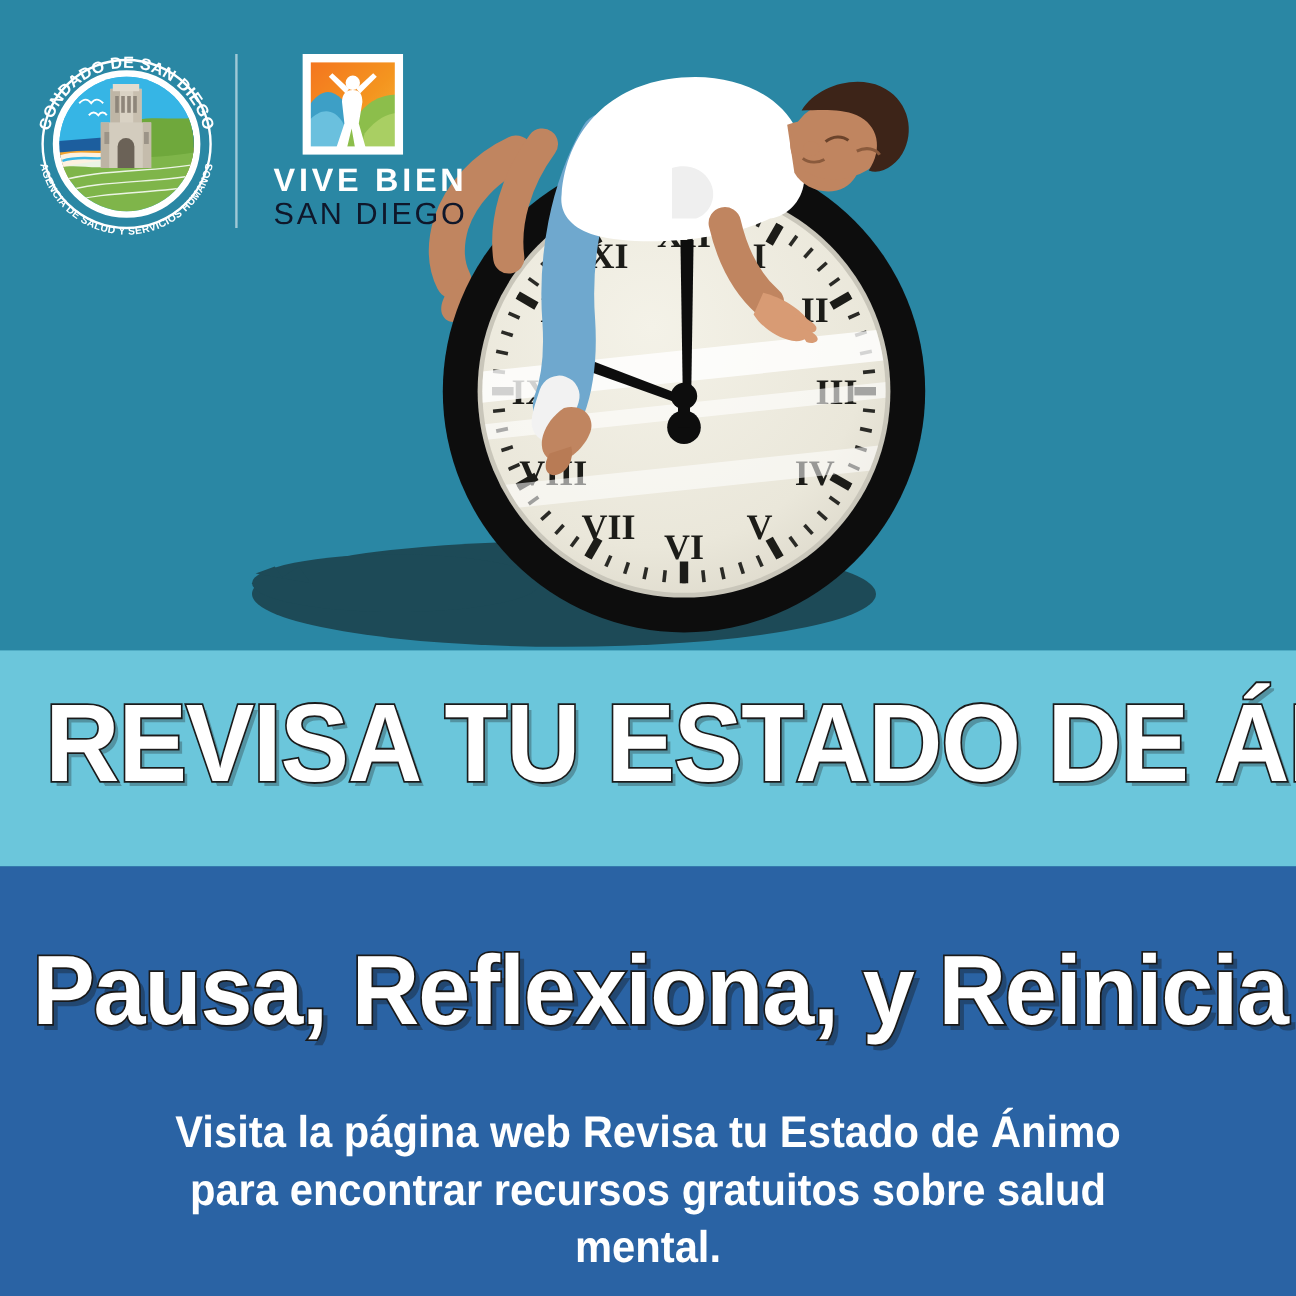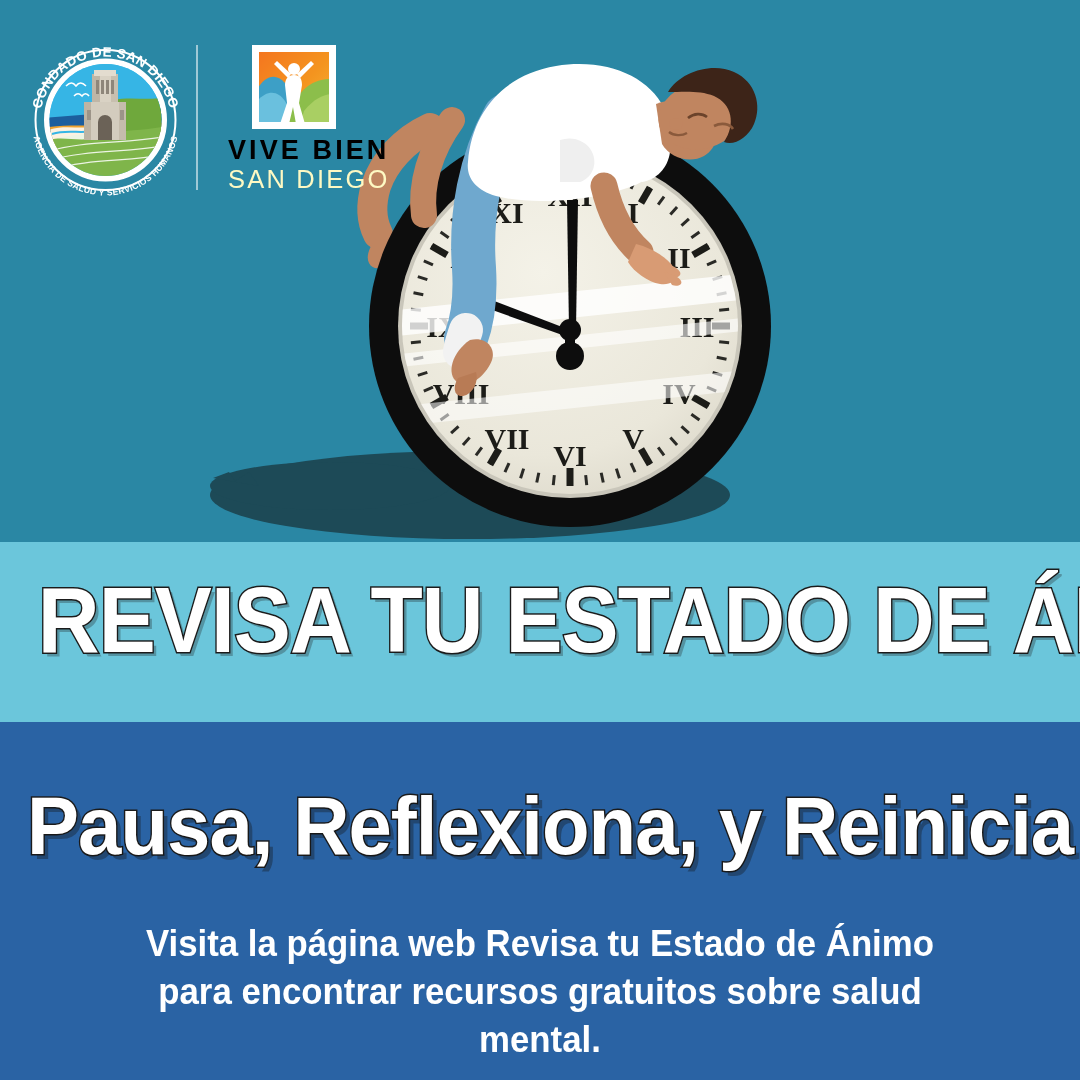--- a/index.html
+++ b/index.html
@@ -15,22 +15,22 @@
   .band-lightblue{position:absolute;left:0;top:542px;width:1080px;height:180px;background:#6BC6DB;}
   .band-darkblue{position:absolute;left:0;top:722px;width:1080px;height:358px;background:#2A63A4;}
 
   
   .header{position:absolute;left:0;top:0;width:1080px;height:210px;}
   .seal{position:absolute;left:18px;top:30px;width:175px;height:175px;}
   .divider{position:absolute;left:196px;top:45px;width:2px;height:145px;background:rgba(255,255,255,.55);}
   .vb{position:absolute;left:228px;top:45px;width:160px;height:145px;}
   .vb-mark{position:absolute;left:24px;top:0px;width:84px;height:84px;}
   .vb-text{position:absolute;left:0px;top:90px;width:160px;text-align:left;}
-  .vb-line1{color:#000000;font-weight:bold;font-size:27px;letter-spacing:3.1px;line-height:30px;white-space:nowrap;}
-  .vb-line2{color:#fef9c3;font-weight:normal;font-size:25.5px;letter-spacing:2.2px;line-height:29px;white-space:nowrap;}
+  .vb-line1{color:#ffffff;font-weight:bold;font-size:27px;letter-spacing:3.1px;line-height:30px;white-space:nowrap;}
+  .vb-line2{color:#0f172a;font-weight:normal;font-size:25.5px;letter-spacing:2.2px;line-height:29px;white-space:nowrap;}
 
   
   .illus{position:absolute;left:0;top:0;width:1080px;height:542px;}
 
   
   .headline{
     position:absolute;left:0;top:572px;width:1080px;
     text-align:center;
     font-weight:bold;
     font-size:92px;

